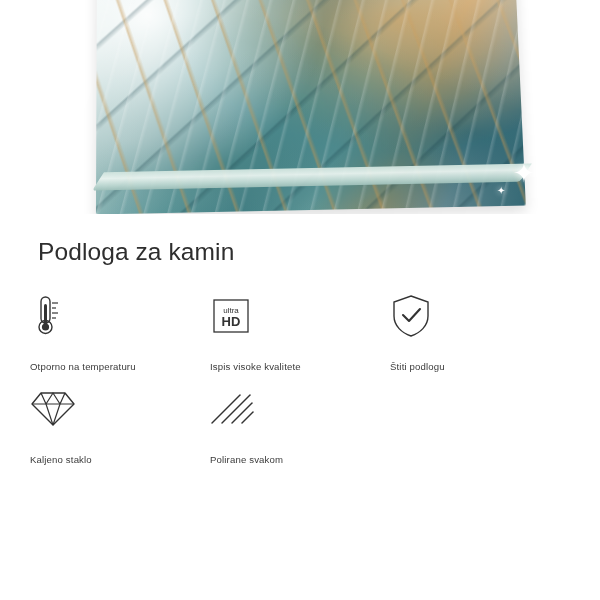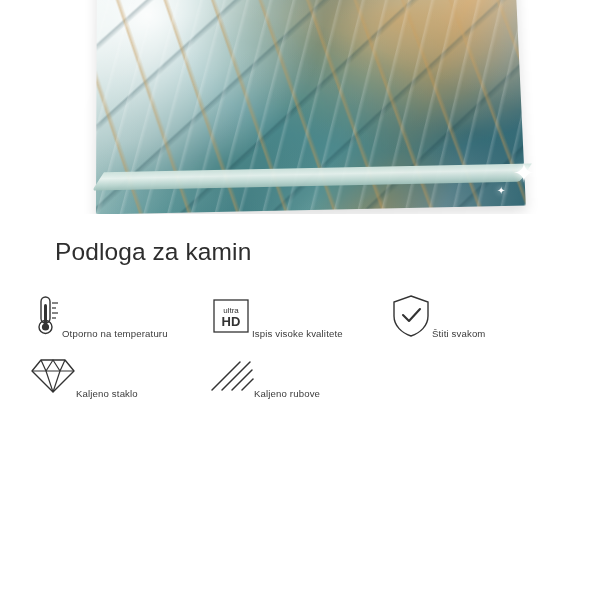--- a/index.html
+++ b/index.html
@@ -96,21 +96,20 @@
     text-shadow: 0 0 6px rgba(255,255,255,0.95);
     user-select: none;
   }
   .sparkle.s1 { left: 513px; top: 160px; font-size: 26px; }
   .sparkle.s2 { left: 534px; top: 180px; font-size: 14px; }
   .sparkle.s3 { left: 497px; top: 186px; font-size: 10px; }
 
   
   .content {
     padding: 22px 36px 0 38px;
-    margin-left: 17px;
   }
   .title {
     font-size: 24.5px;
     line-height: 1.28;
     font-weight: 400;
     color: #2e2e2e;
     margin: 0 0 0 0;
     letter-spacing: .1px;
   }
   .title .line2 { display: block; }
@@ -125,32 +124,32 @@
   
   .features {
     margin-top: 26px;
     padding: 0 30px;
     display: grid;
     grid-template-columns: repeat(3, 1fr);
     grid-row-gap: 14px;
   }
   .feature {
     display: flex;
-    flex-direction: row;
-    align-items: flex-end;
+    flex-direction: column;
+    align-items: flex-start;
     justify-content: flex-start;
   }
   .feature .ico {
     height: 46px;
     display: flex;
     align-items: center;
     justify-content: center;
   }
   .feature .cap {
-    margin-top: 4px;
+    margin-top: 22px;
     font-size: 9.6px;
     color: #3b3b3b;
     text-align: center;
     letter-spacing: .15px;
   }
   svg { display: block; }
 </style>
 </head>
 <body>
 
@@ -205,21 +204,21 @@
       <div class="cap">Ispis visoke kvalitete</div>
     </div>
 
     <div class="feature">
       <div class="ico">
         <svg width="42" height="46" viewBox="0 0 42 46">
           <path d="M21 3 L38 9 V23 C38 33 30 40 21 43 C12 40 4 33 4 23 V9 Z" fill="none" stroke="#333" stroke-width="1.4"></path>
           <path d="M13 22 L19 28 L30 16" fill="none" stroke="#333" stroke-width="2.1" stroke-linecap="round" stroke-linejoin="round"></path>
         </svg>
       </div>
-      <div class="cap">Štiti svakom</div>
+      <div class="cap">Štiti podlogu</div>
     </div>
 
     <div class="feature">
       <div class="ico">
         <svg width="46" height="40" viewBox="0 0 46 40">
           <path d="M11 4 H35 L44 15 L23 36 L2 15 Z" fill="none" stroke="#333" stroke-width="1.4" stroke-linejoin="round"></path>
           <path d="M2 15 H44" stroke="#333" stroke-width="1.2"></path>
           <path d="M11 4 L16 15 L23 36" fill="none" stroke="#333" stroke-width="1.2"></path>
           <path d="M35 4 L30 15 L23 36" fill="none" stroke="#333" stroke-width="1.2"></path>
           <path d="M16 15 L23 4 L30 15" fill="none" stroke="#333" stroke-width="1.2"></path>
@@ -230,18 +229,18 @@
 
     <div class="feature">
       <div class="ico">
         <svg width="44" height="34" viewBox="0 0 44 34">
           <path d="M2 31 L30 3" stroke="#333" stroke-width="1.5" stroke-linecap="round"></path>
           <path d="M12 31 L40 3" stroke="#333" stroke-width="1.5" stroke-linecap="round"></path>
           <path d="M22 31 L42 11" stroke="#333" stroke-width="1.5" stroke-linecap="round"></path>
           <path d="M32 31 L43 20" stroke="#333" stroke-width="1.5" stroke-linecap="round"></path>
         </svg>
       </div>
-      <div class="cap">Kaljeno rubove</div>
+      <div class="cap">Polirane svakom</div>
     </div>
 
 
   </div>
 </div>
 
 </body></html>

